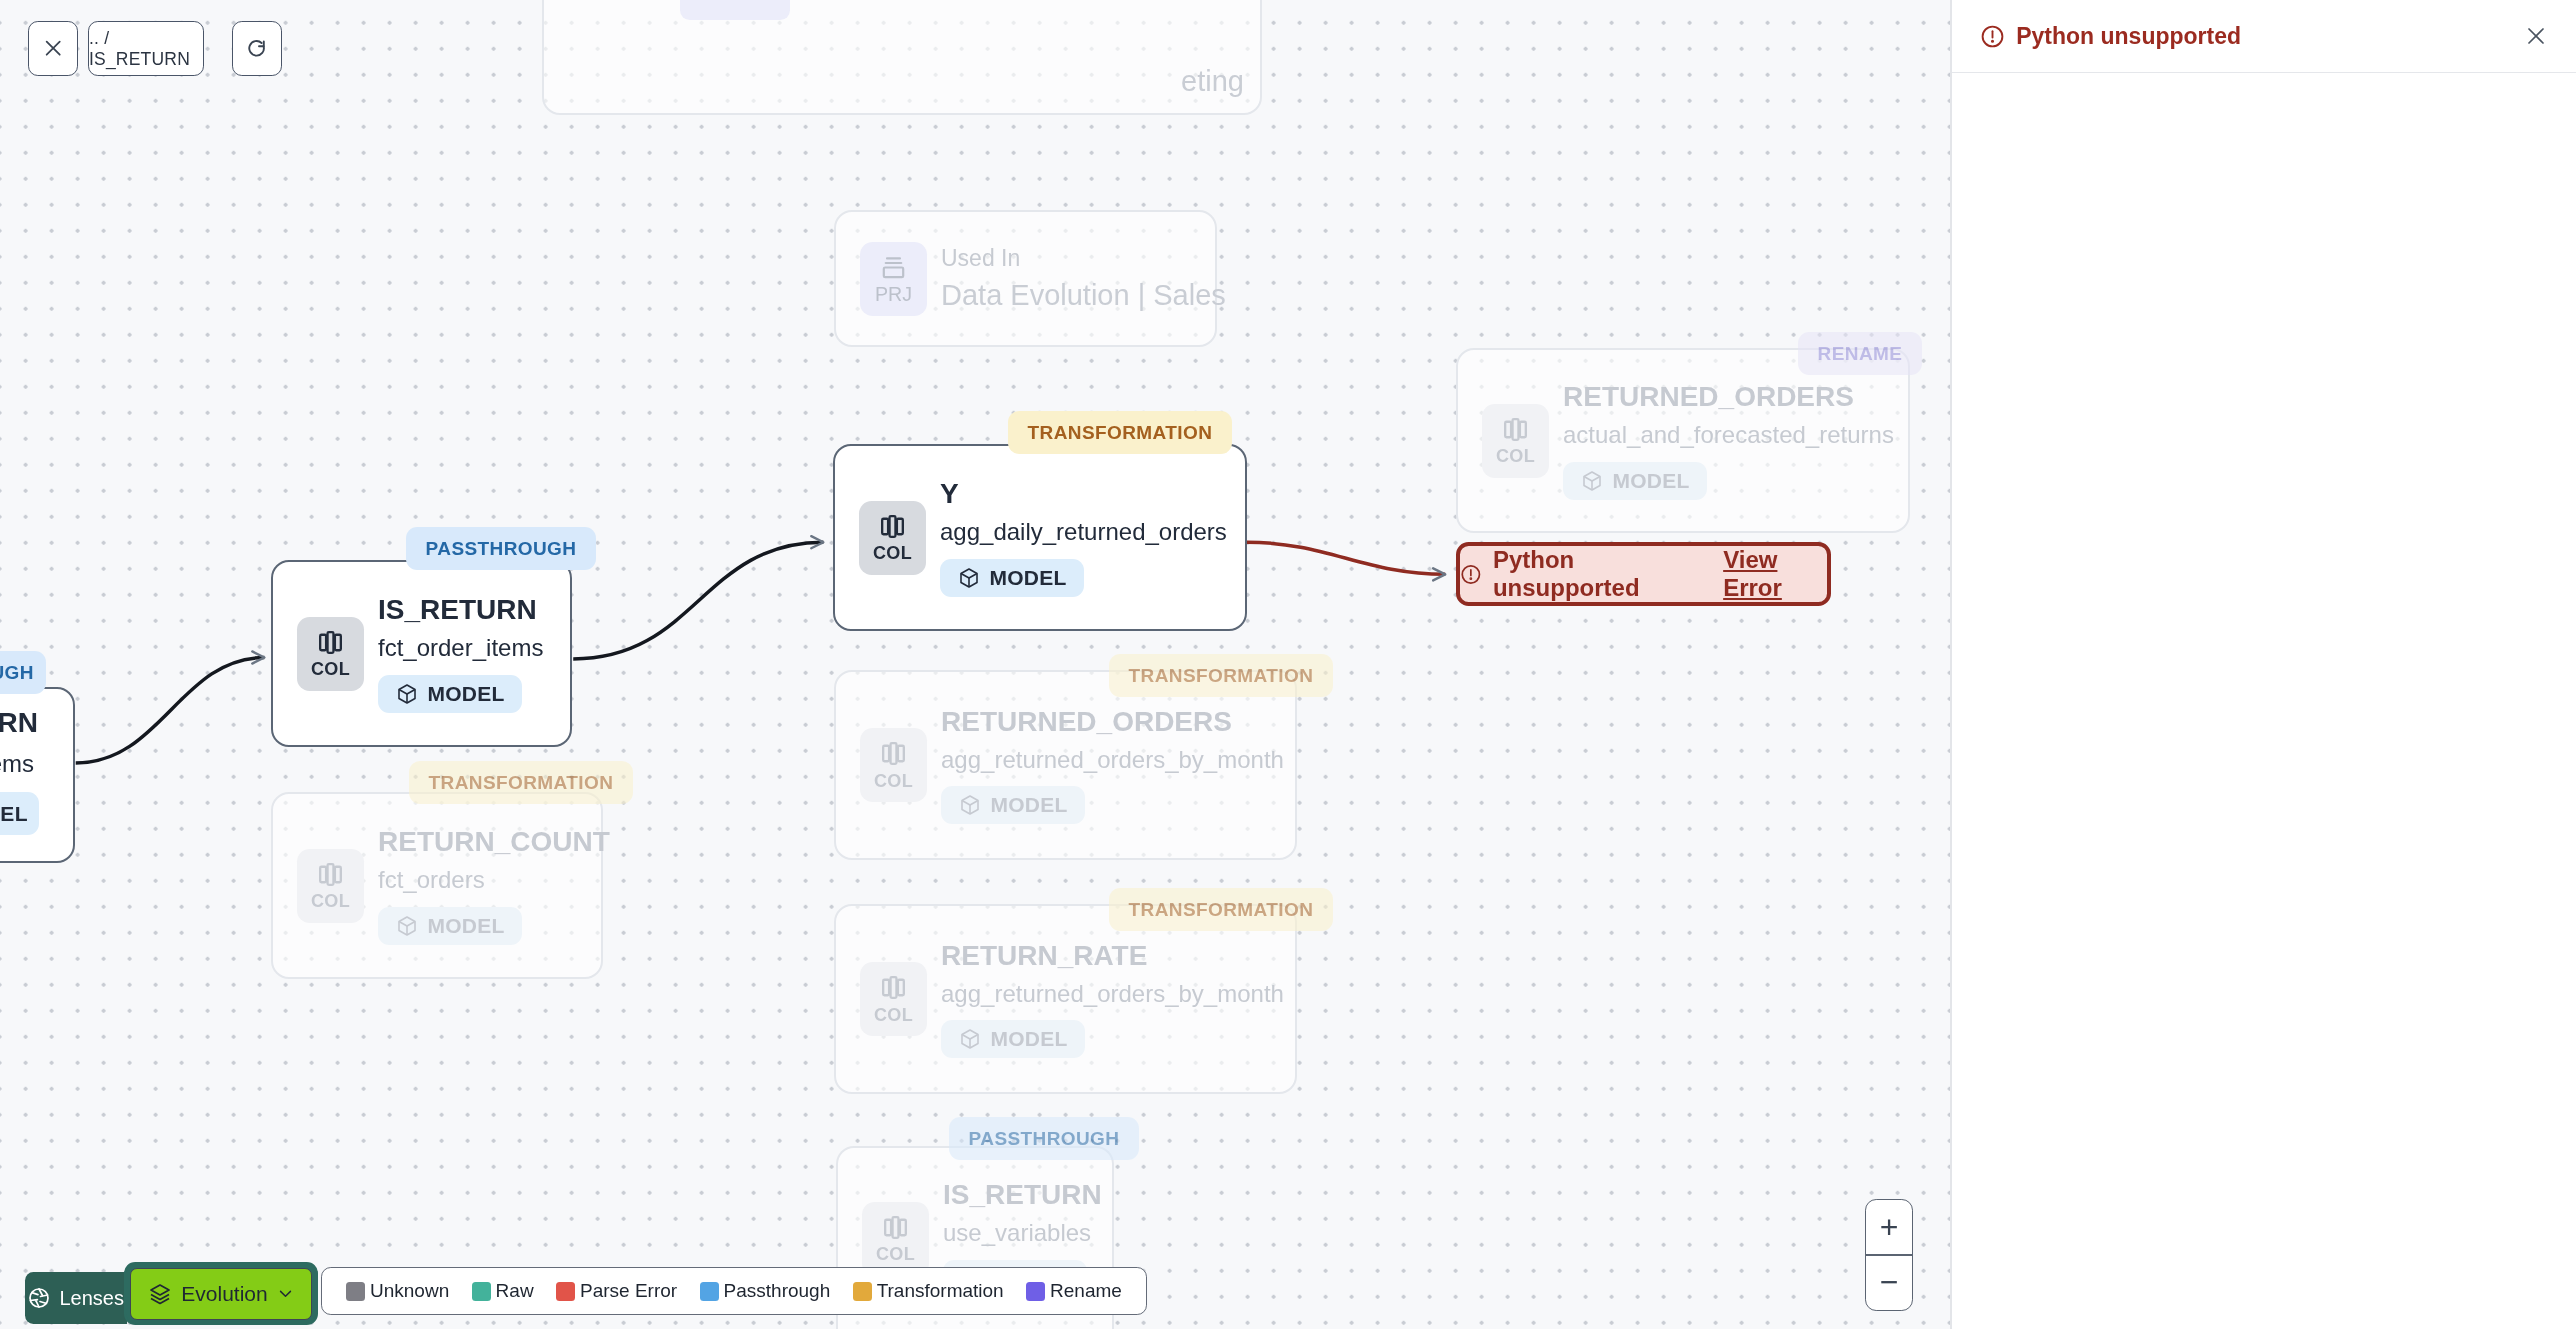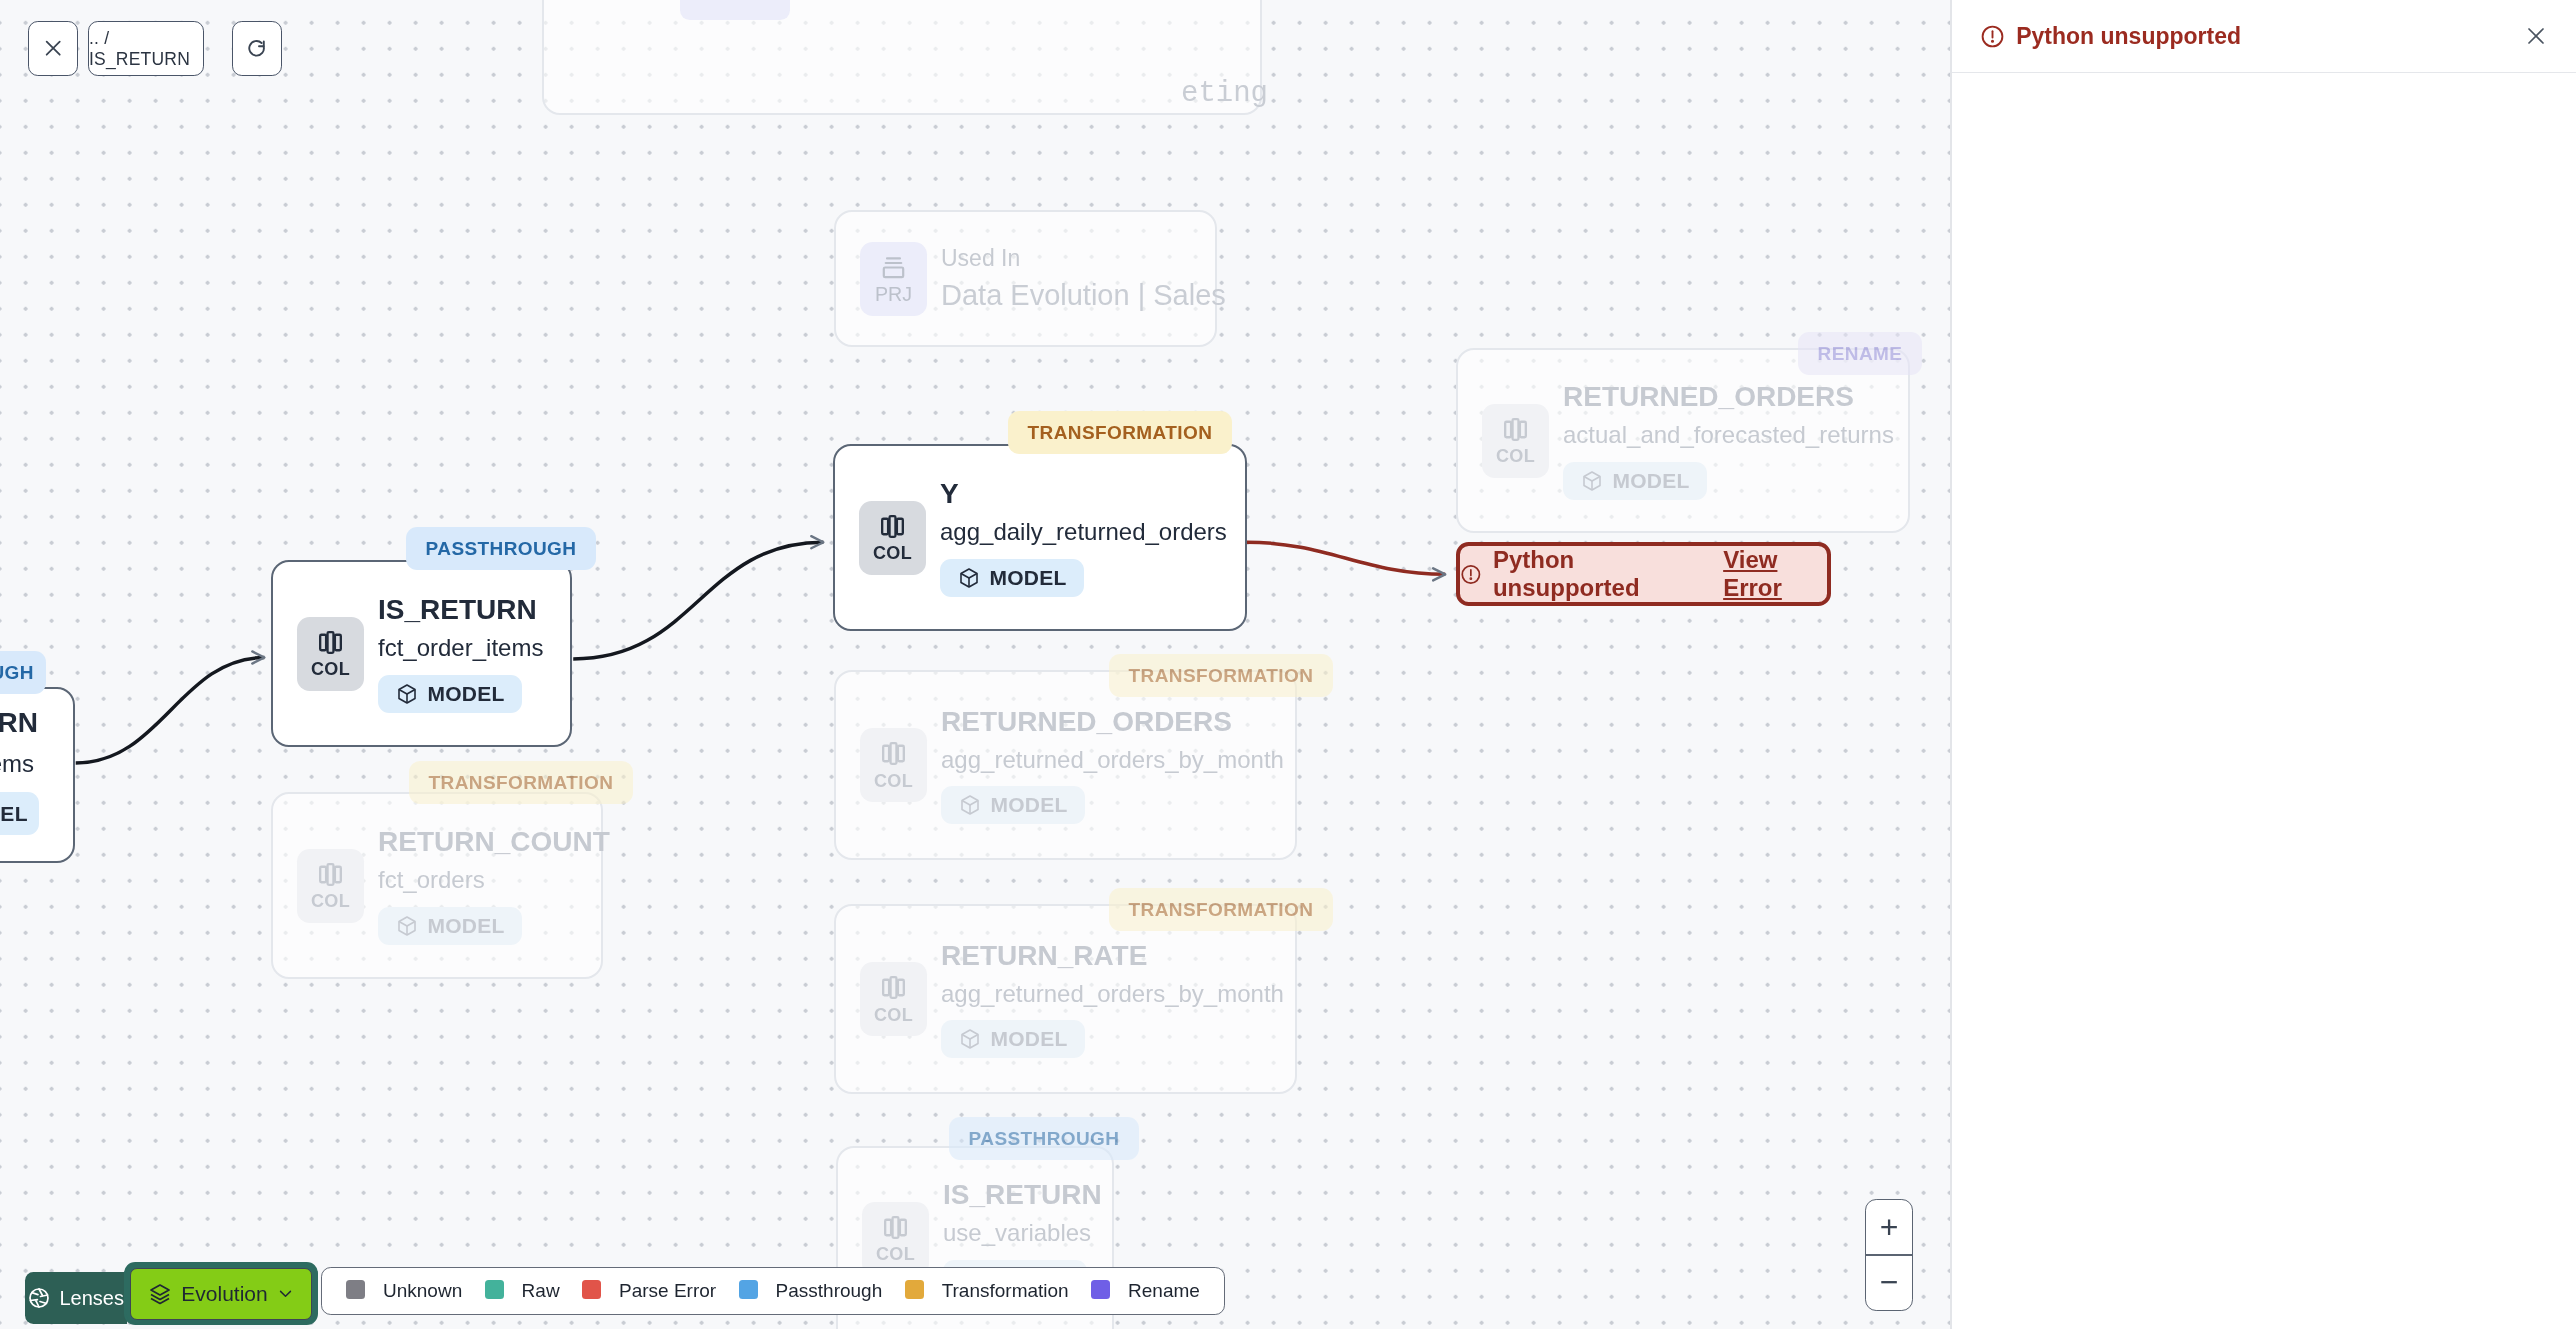--- a/index.html
+++ b/index.html
@@ -63,21 +63,21 @@
   #btn-close { left:28px; width:50px; }
   #btn-breadcrumb { left:88px; width:116px; font-size:17.5px; font-weight:500; color:#2B3442; letter-spacing:0.2px; }
   #btn-refresh { left:232px; width:50px; }
 
   
   #banner { position:absolute; left:764px; top:24.5px; width:411px; height:59px; z-index:5;
             background:#EFF0F3; border-radius:15.4px; display:flex; align-items:center; justify-content:center;
             gap:9.8px; font-size:23px; font-weight:500; color:#1F2937; white-space:nowrap; }
 
   
-  #node-marketing .frag-sub { position:absolute; left:637px; top:174px; font-size:29px; color:#C9CDD4;font-family:Liberation Mono, monospace; }
+  #node-marketing .frag-sub { position:absolute; left:637px; top:162px; font-size:29px; color:#C9CDD4; }
   #node-marketing .frag-badge { position:absolute; left:136px; top:82px; width:110px; height:35px;
                                 background:#ECEDFA; border-radius:9.8px; }
 
   
   #node-left .badge { right:26.6px; top:-38px; padding:0 12.6px; }
   #node-left .lp-title { position:absolute; right:35px; top:18px; font-size:28px; font-weight:600; color:#222B3A; }
   #node-left .lp-sub { position:absolute; right:39px; top:61px; font-size:24px; color:#222B3A; }
   #node-left .lp-model { position:absolute; right:34px; top:103px; width:112px; height:43px;
                          background:#DCEDFB; border-radius:11.2px; font-size:21px; font-weight:600; color:#222B3A;
                          display:flex; align-items:center; justify-content:flex-end; padding-right:11.2px; letter-spacing:0.3px; }
@@ -86,21 +86,21 @@
   #lenses-btn { position:absolute; left:24.5px; top:1272px; width:102px; height:52px; z-index:6;
                 background:#2D5F55; border-radius:8.4px 0 0 8.4px; color:#FFFFFF; display:flex; align-items:center;
                 justify-content:center; gap:8.4px; font-size:20px; font-weight:500; cursor:pointer; }
   #lens-ring { position:absolute; left:124px; top:1262px; height:63px; z-index:7;
                border:2.8px solid #2D6B60; border-radius:11.2px; background:#2D6B60; padding:3.5px; cursor:pointer; }
   #lens-btn { height:100%; background:#84cc16; border:1.7px solid #3D4654; border-radius:7px;
               display:flex; align-items:center; gap:9.8px; padding:0 17px; font-size:21px; font-weight:500; color:#1F2733; }
   #legend { position:absolute; left:321px; top:1267px; height:48px; z-index:6;
             background:#FFFFFF; border:1.7px solid #646B78; border-radius:9.8px;
             display:flex; align-items:center; gap:22.4px; padding:0 24px; }
-  .legend-item { display:flex; align-items:flex-start; gap:18px; font-size:19px; font-weight:500; color:#1E2530; white-space:nowrap; }
+  .legend-item { display:flex; align-items:center; gap:5px; font-size:19px; font-weight:500; color:#1E2530; white-space:nowrap; }
   .legend-swatch { width:19px; height:19px; border-radius:3.5px; }
 
   
   #zoom-ctrl { position:absolute; left:1865px; top:1199px; width:48px; height:112px; z-index:6;
                background:#FFFFFF; border:1.7px solid #5B6472; border-radius:11.2px; display:flex; flex-direction:column; }
   #zoom-ctrl .zbtn { flex:1; display:flex; align-items:center; justify-content:center;
                      font-size:32px; font-weight:300; color:#3A4452; cursor:pointer; }
   #zoom-ctrl .zdivider { height:1.7px; background:#5B6472; }
 
   

